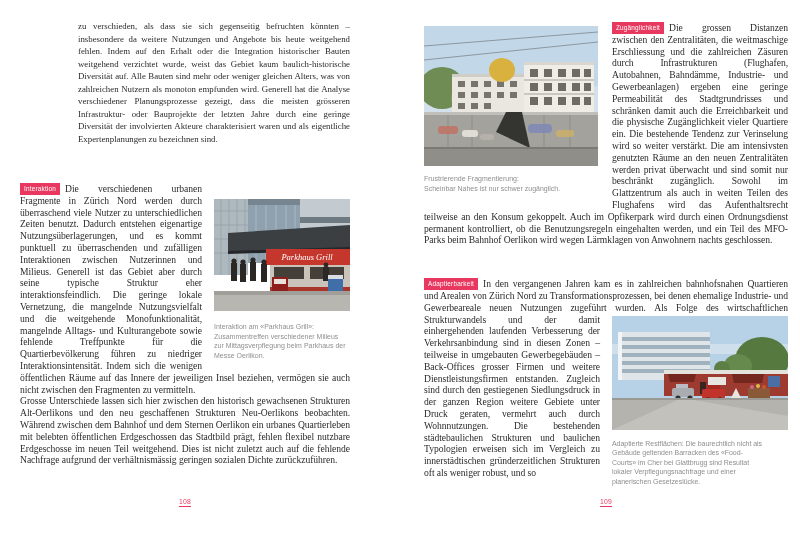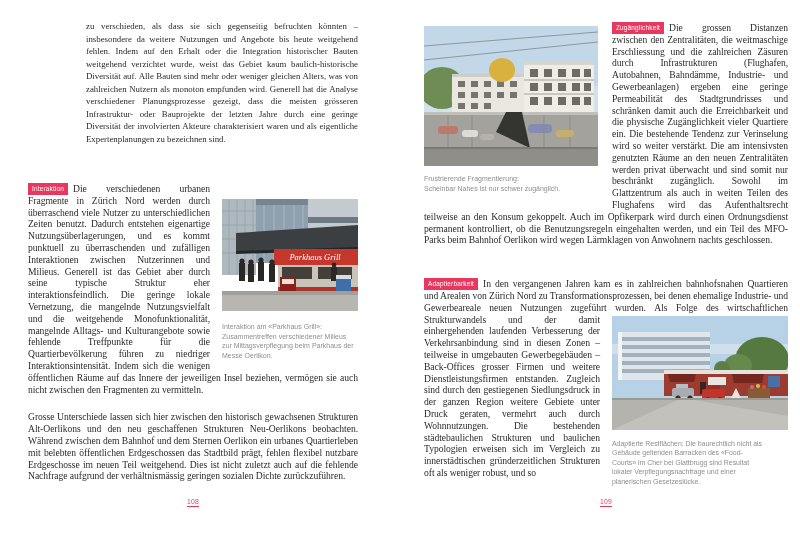--- a/index.html
+++ b/index.html
@@ -6,21 +6,21 @@
     --accent:#e8385f;
     --text:#2b2b2b;
     --caption:#8f8f8f;
     --page-bg:#ffffff;
   }
   *{box-sizing:border-box;}
   html,body{margin:0;padding:0;}
   body{background:#fdfdfd;}
   .canvas{position:relative;width:800px;height:537px;background:var(--page-bg);overflow:hidden;}
   .page{position:absolute;}
-  .page-left{left:28px;top:20px;width:330px;height:490px;}
+  .page-left{left:20px;top:20px;width:330px;height:490px;}
   .page-right{left:424px;top:22px;width:364px;height:488px;}
   .serif{font-family:"Liberation Serif","DejaVu Serif",serif;color:var(--text);text-align:justify;hyphens:auto;-webkit-hyphens:auto;}
   .body-txt{font-size:9.6px;line-height:11.8px;letter-spacing:-0.05px;}
   .intro{margin:0 0 38px 58px;width:272px;font-size:8.8px;line-height:12.5px;}
   .para{margin:0;}
   .tag{display:inline-block;background:var(--accent);color:#fff;
        font-family:"Liberation Sans","DejaVu Sans",sans-serif;
        font-size:6.4px;line-height:9px;padding:1px 4px 1.5px;margin-right:5px;
        letter-spacing:.2px;vertical-align:1px;}
   .fig{margin:0;}
@@ -28,21 +28,21 @@
   .caption{font-family:"Liberation Sans","DejaVu Sans",sans-serif;
            font-size:7px;line-height:9.6px;color:var(--caption);text-align:left;hyphens:auto;}
   .fig-parkhaus{float:right;width:136px;margin:16px 0 8px 12px;}
   .fig-parkhaus .caption{margin-top:11px;width:136px;}
   .fig-fragment{float:left;width:174px;margin:4px 14px 6px 0;}
   .fig-fragment .caption{margin-top:8px;width:174px;}
   .cap-line{display:block;}
   .fig-foodcourt{float:right;width:176px;margin:2px 0 6px 12px;}
   .fig-foodcourt .caption{margin-top:9px;width:152px;}
   .section-adapt{margin-top:32px;}
-  .cont{margin-top:16px;}
+  .cont{margin-top:0;}
   .folio{position:absolute;bottom:2px;left:0;right:0;text-align:center;}
   .folio span{display:inline-block;font-family:"Liberation Sans","DejaVu Sans",sans-serif;
               font-size:6.8px;color:var(--accent);border-bottom:1px solid var(--accent);
               padding-bottom:0.5px;letter-spacing:.3px;}
 </style>
 </head>
 <body>
 
 <div class="canvas">
 

